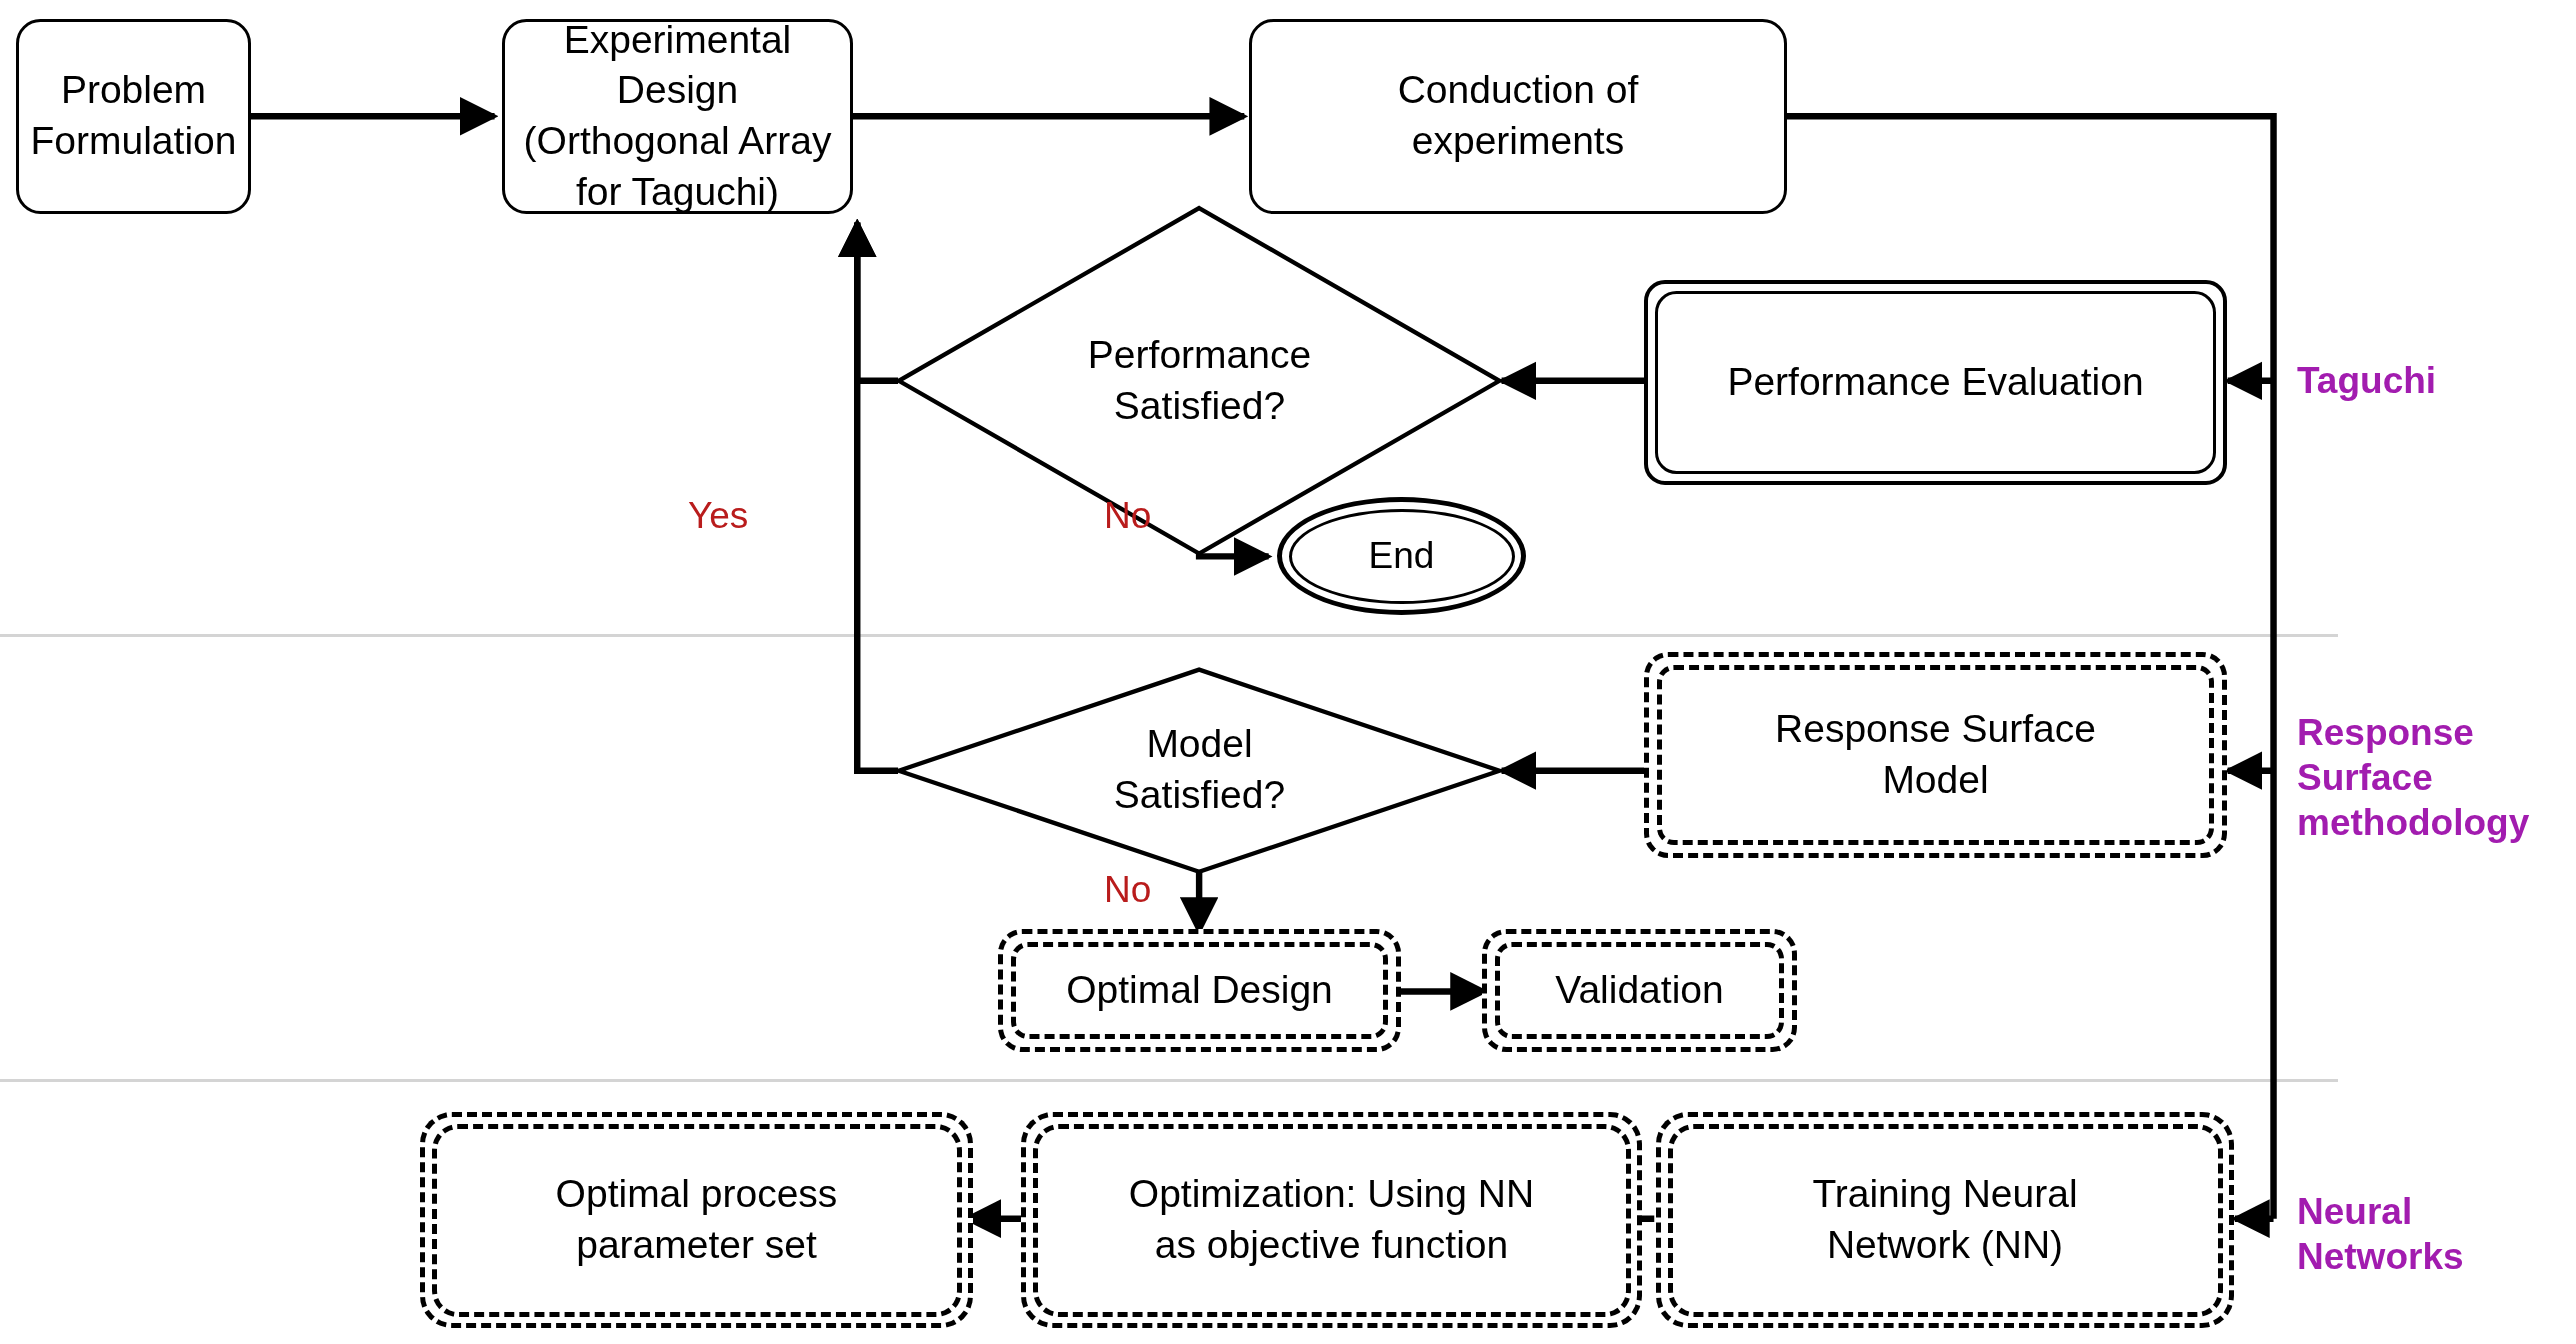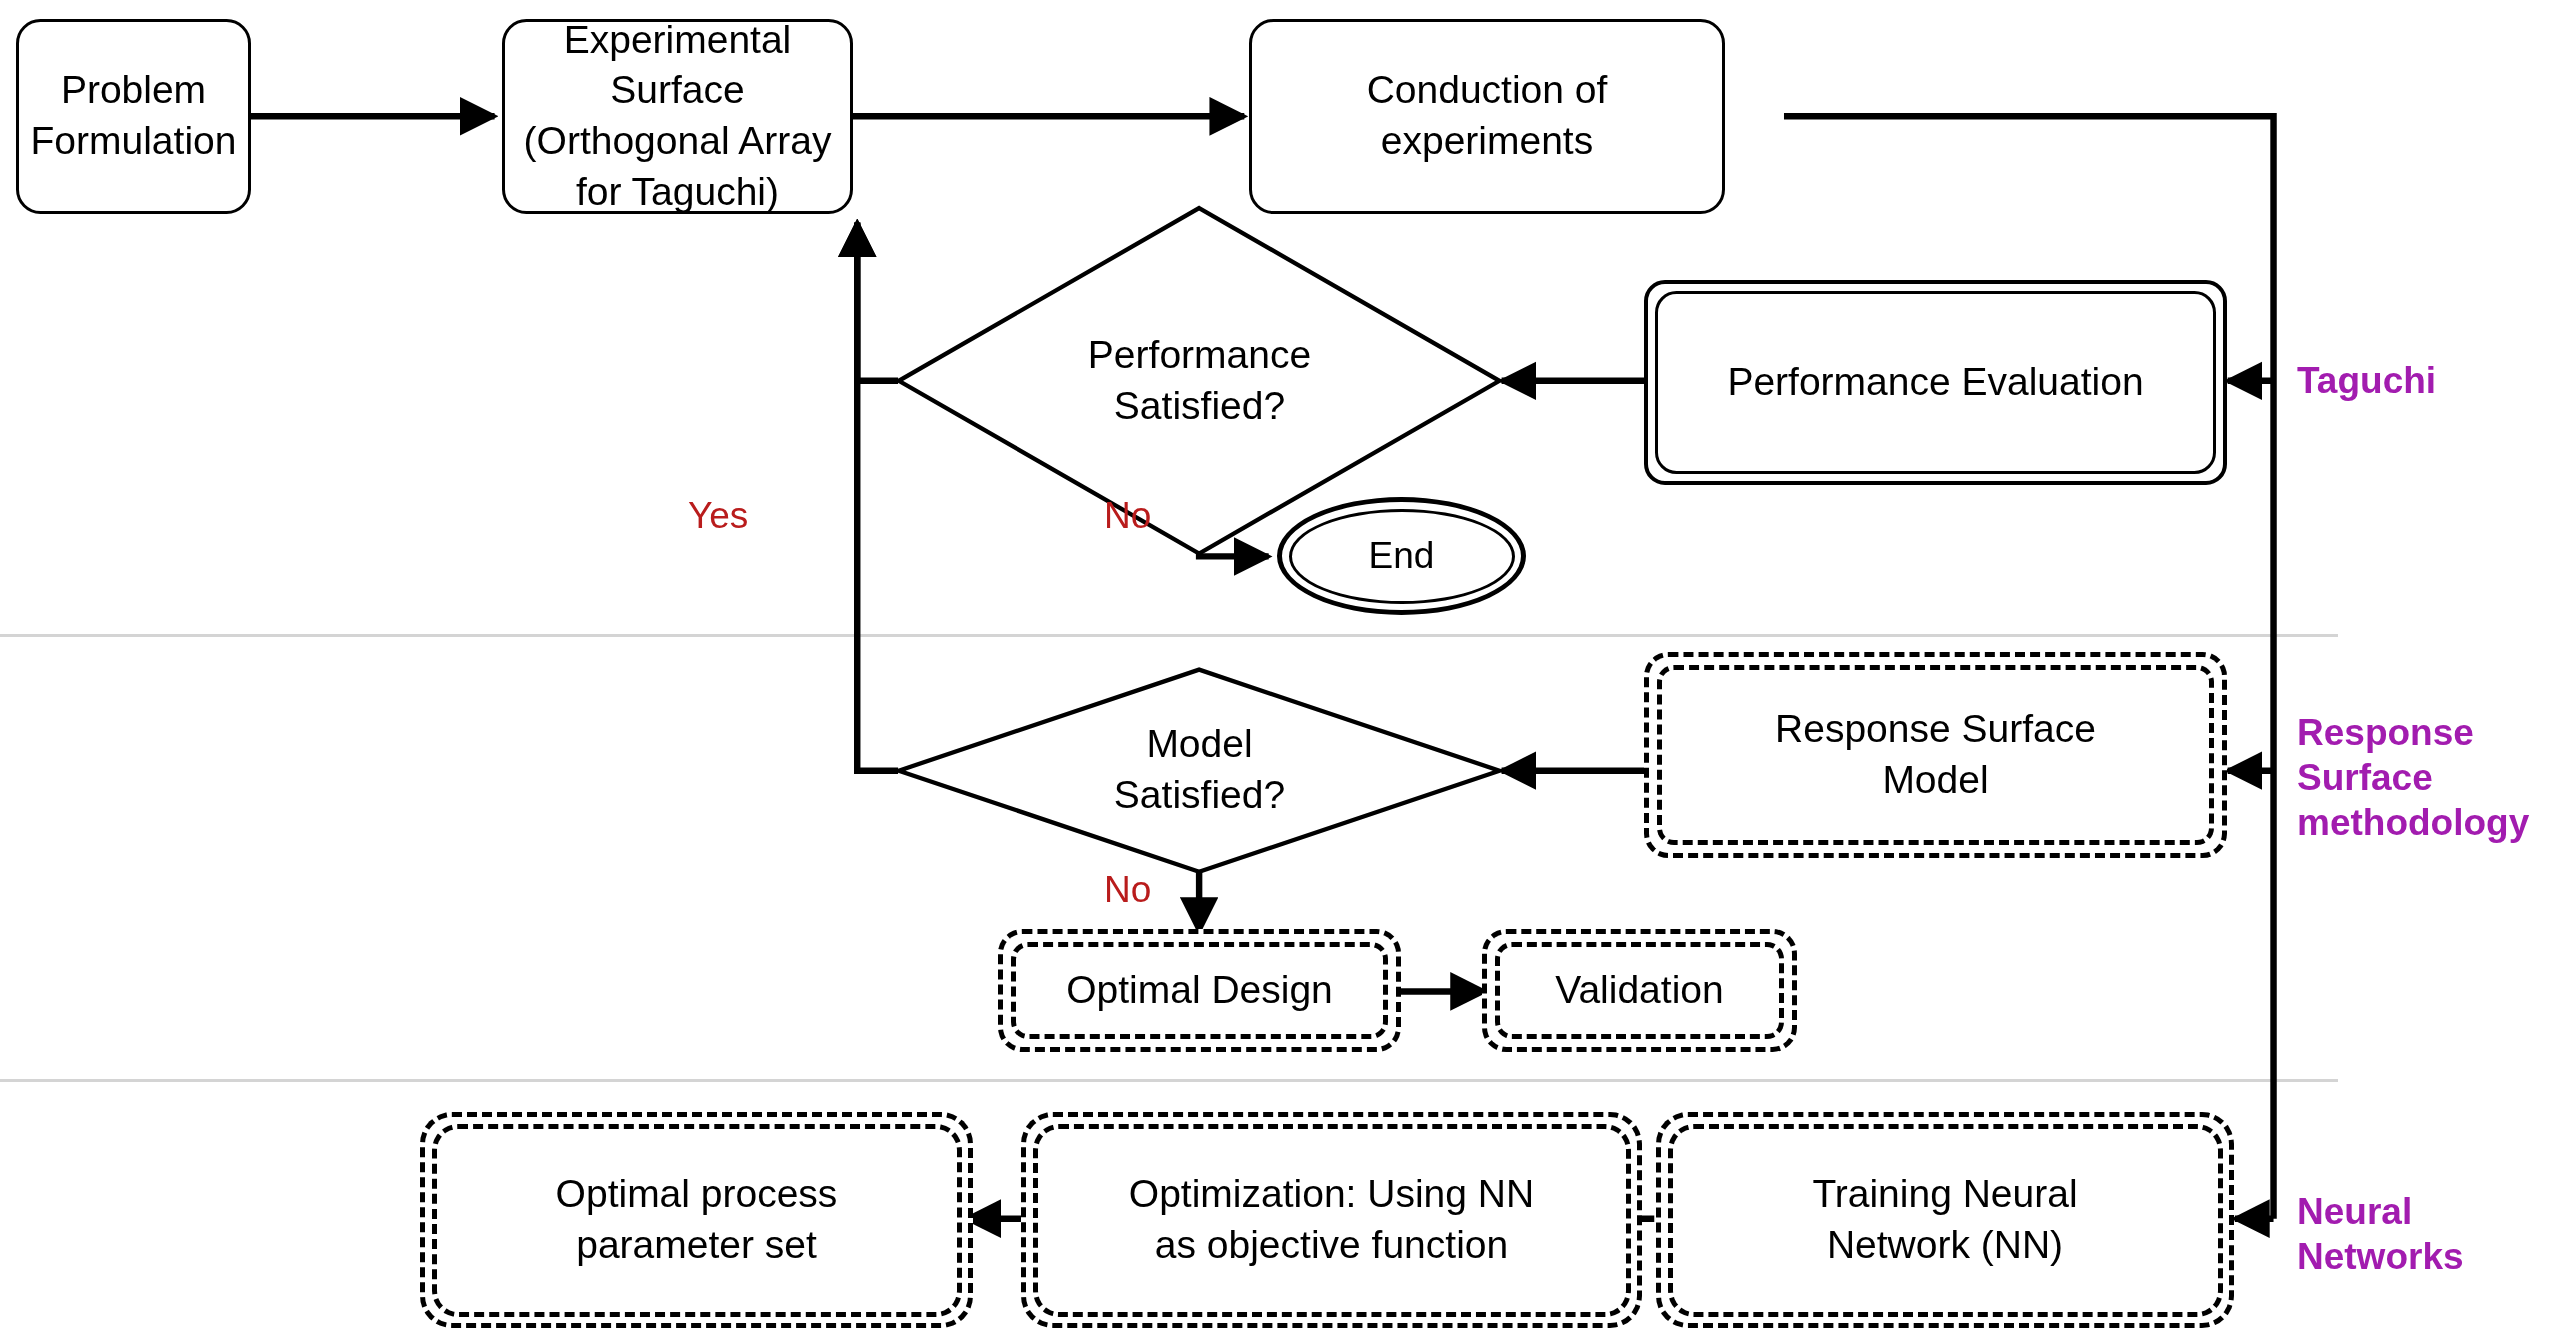--- a/index.html
+++ b/index.html
@@ -132,25 +132,25 @@
       <polygon points="1673,934 2092,1075 1673,1216 1254,1075" fill="#fff" stroke="#000" stroke-width="6"></polygon>
     </g>
   </svg>
 
   <div class="node proc" style="left:16px;top:18.6px;width:235px;height:195px;">
     <span class="txt">Problem
 Formulation</span>
   </div>
 
   <div class="node proc" style="left:502px;top:18.6px;width:351px;height:195px;">
-    <span class="txt">Experimental Surface
+    <span class="txt">Experimental Design
 (Orthogonal Array for Taguchi)</span>
   </div>
 
-  <div class="node proc" style="left:1249px;top:18.6px;width:476px;height:195px;">
+  <div class="node proc" style="left:1249px;top:18.6px;width:538px;height:195px;">
     <span class="txt">Conduction of
 experiments</span>
   </div>
 
   <div class="dia" style="left:899px;top:208px;width:601px;height:345px;">
     <span class="lbl">Performance
 Satisfied?</span>
   </div>
 
   <div class="node dbl" style="left:1644px;top:280px;width:583px;height:205px;border-radius:21px;">

